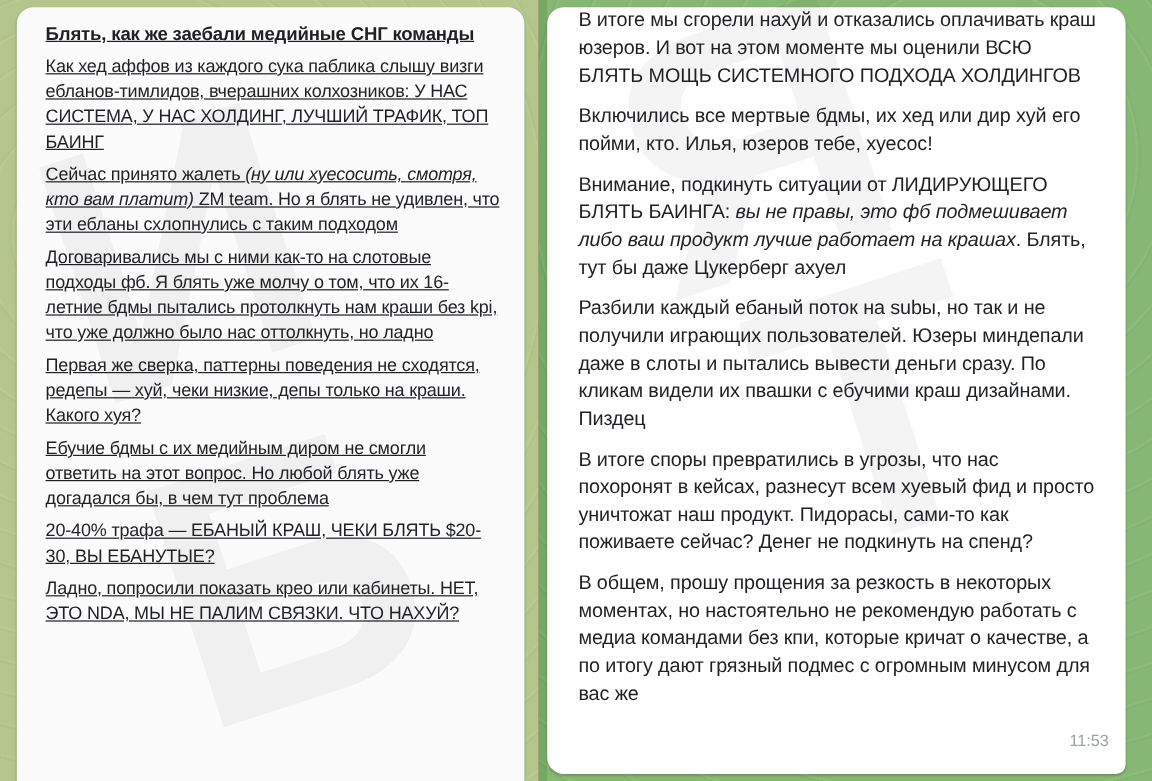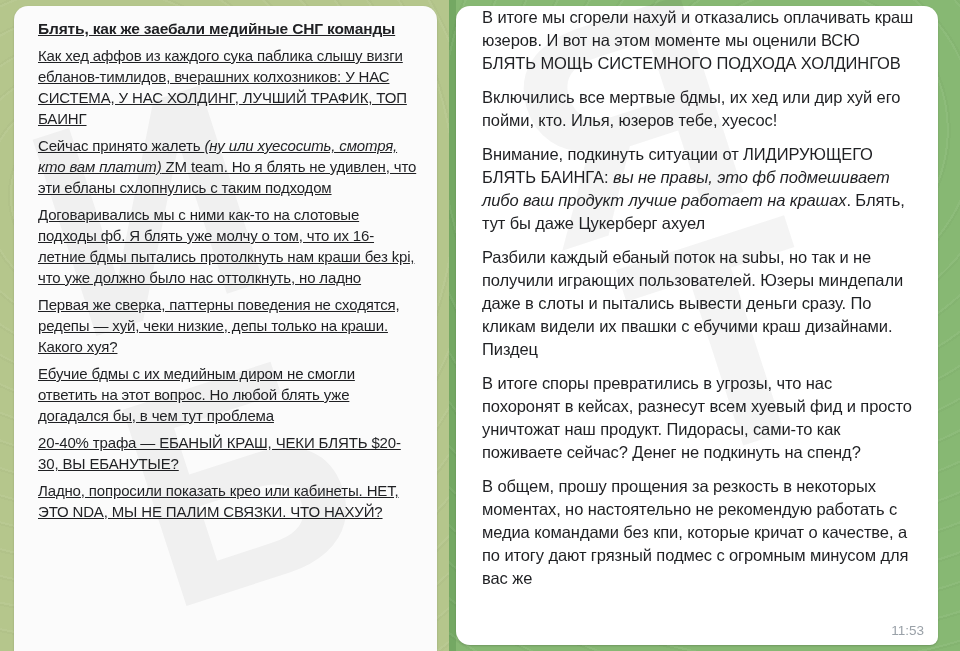--- a/index.html
+++ b/index.html
@@ -45,21 +45,21 @@
     box-sizing:border-box;
     border-bottom-right-radius:8px;
   }
   .msg-title{font-weight:700;margin:0 0 10px;font-size:15.5px;}
   .bubble-left p{margin:0 0 6px;text-decoration:underline;}
   .bubble-left p:last-child{margin-bottom:0;}
   .bubble-right p{margin:0 0 11px;}
   .bubble-right p:last-of-type{margin-bottom:0;}
   .it{font-style:italic;}
   .time{
-    position:absolute;right:14px;bottom:3px;
+    position:absolute;right:14px;bottom:16px;
     font-size:13.5px;color:#9aa1a8;letter-spacing:0;
   }
 </style>
 </head>
 <body>
 
 <div class="stage">
 
   <div class="bg-left"></div>
   <div class="bg-right"></div>

